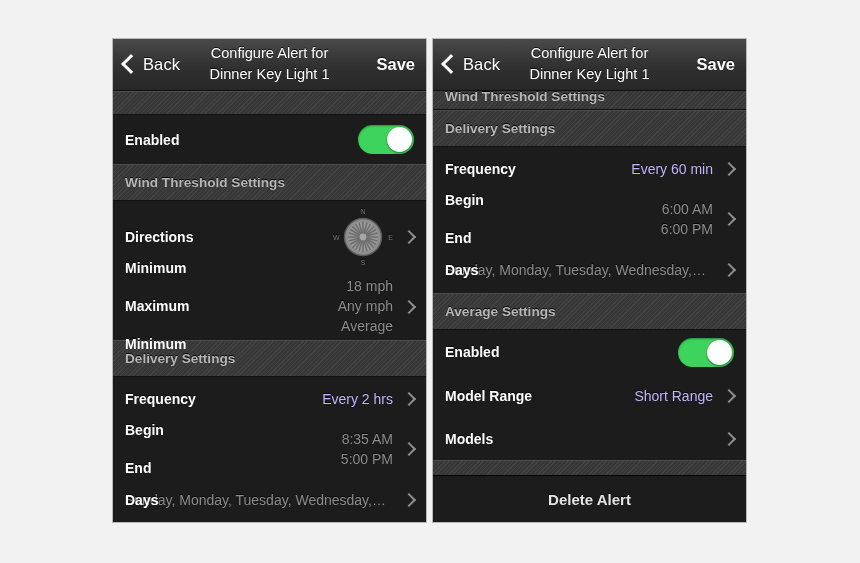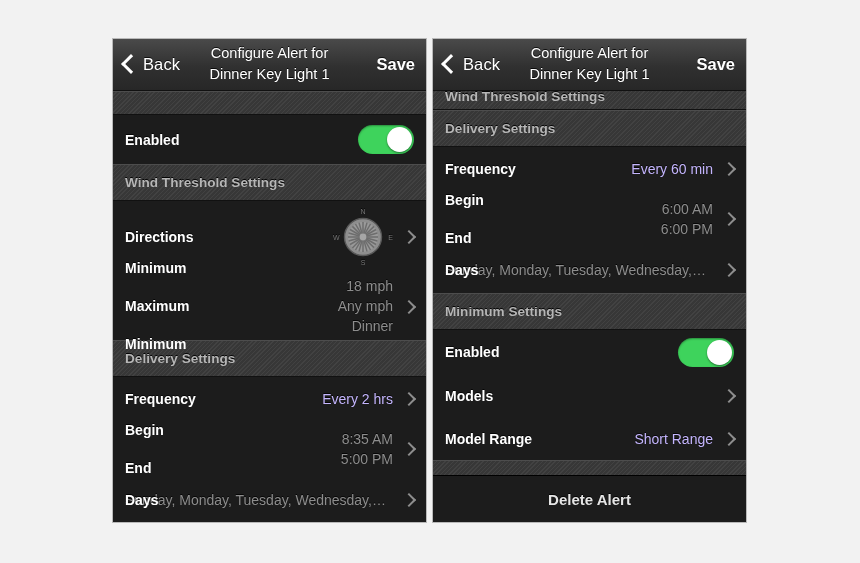--- a/index.html
+++ b/index.html
@@ -349,21 +349,21 @@
 
         <div class="row stack" style="height:67px;align-items:center;">
           <div class="labels">
             <div>Minimum</div>
             <div>Maximum</div>
             <div>Minimum</div>
           </div>
           <div class="values">
             <div>18 mph</div>
             <div>Any mph</div>
-            <div>Dinner</div>
+            <div>Average</div>
           </div>
           <span class="chev"></span>
         </div>
       </div>
 
       <div class="sec-head">
         <span>Delivery Settings</span>
       </div>
 
       <div class="group">
@@ -441,43 +441,43 @@
         </div>
 
         <div class="row days" style="height:46px;">
           <span class="label">Days</span>
           <span class="daysvalue">Sunday, Monday, Tuesday, Wednesday, T...</span>
           <span class="chev"></span>
         </div>
       </div>
 
       <div class="sec-head">
-        <span>Minimum Settings</span>
+        <span>Average Settings</span>
       </div>
 
       <div class="group">
 
         <div class="row" style="height:44px;">
           <span class="label">Enabled</span>
           <div class="toggle">
             <div class="knob"></div>
           </div>
         </div>
 
         <div class="row" style="height:43px;">
+          <span class="label">Model Range</span>
+          <span class="value">Short Range</span>
+          <span class="chev"></span>
+        </div>
+
+        <div class="row" style="height:43px;">
           <span class="label">Models</span>
           <span class="value"></span>
           <span class="chev"></span>
         </div>
-
-        <div class="row" style="height:43px;">
-          <span class="label">Model Range</span>
-          <span class="value">Short Range</span>
-          <span class="chev"></span>
-        </div>
       </div>
 
       <div class="stripe-gap" style="height:31px;"></div>
 
     </div>
 
     <div class="delete-btn">Delete Alert</div>
   </div>
 
 </div>

